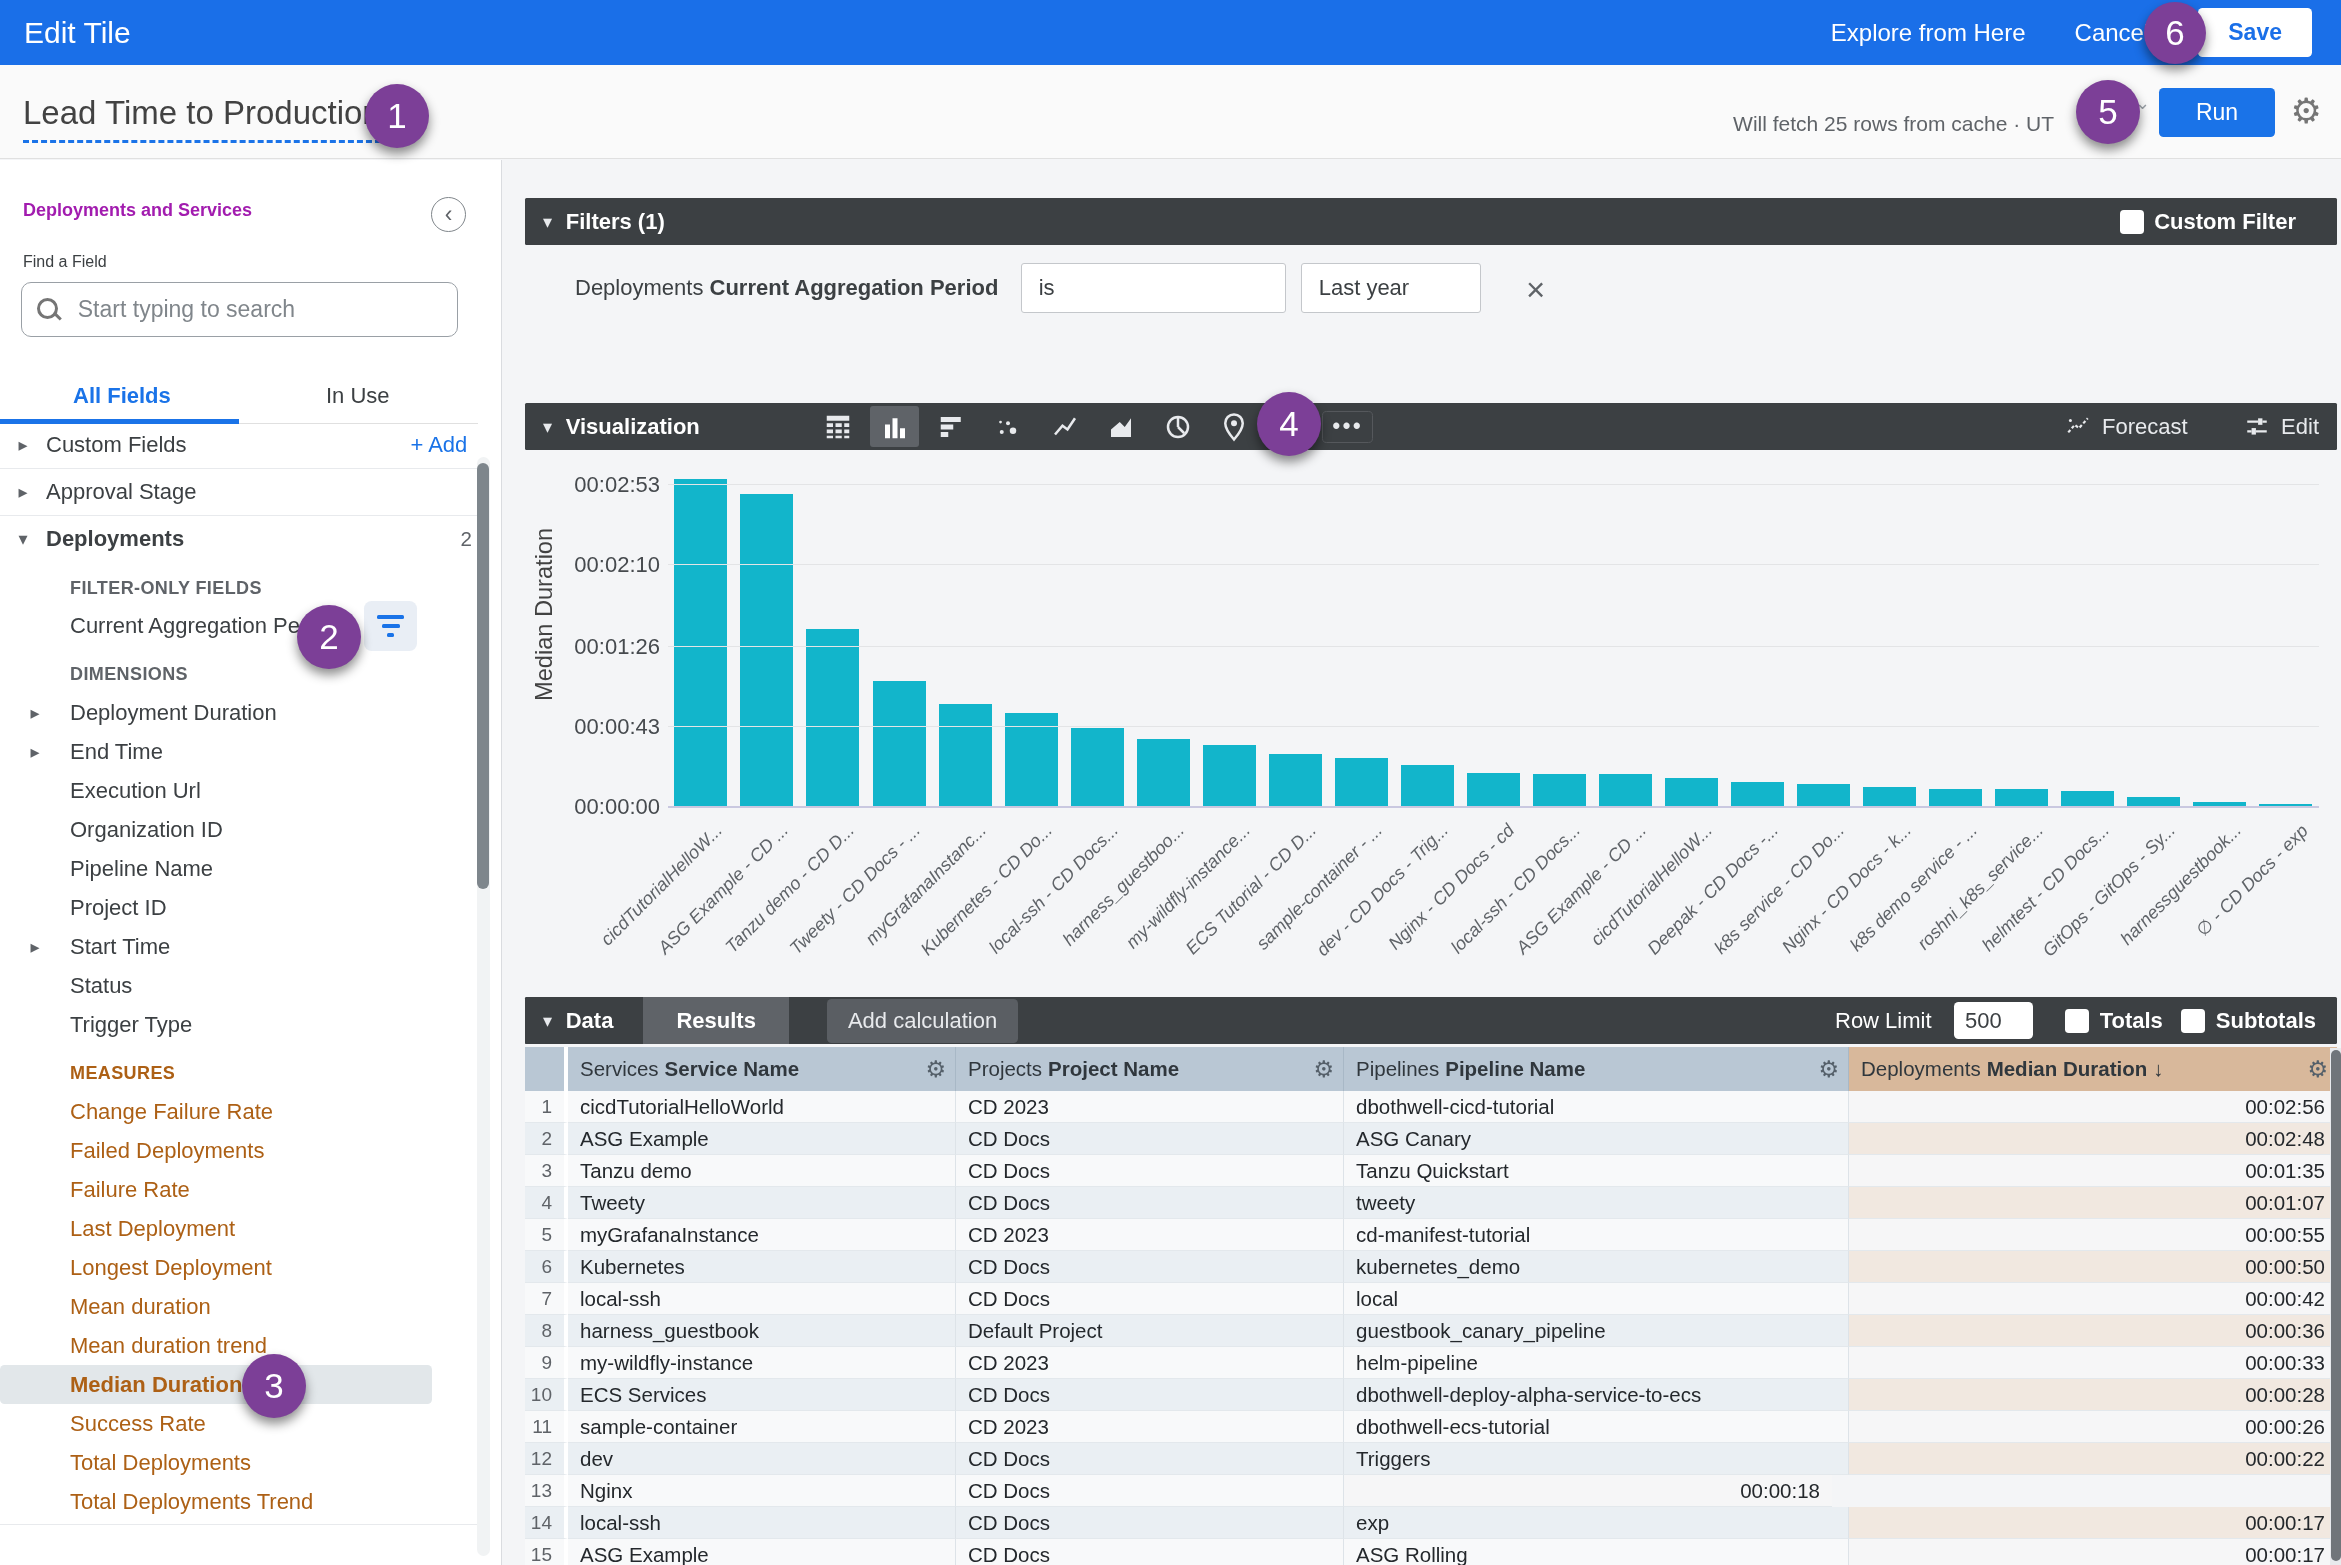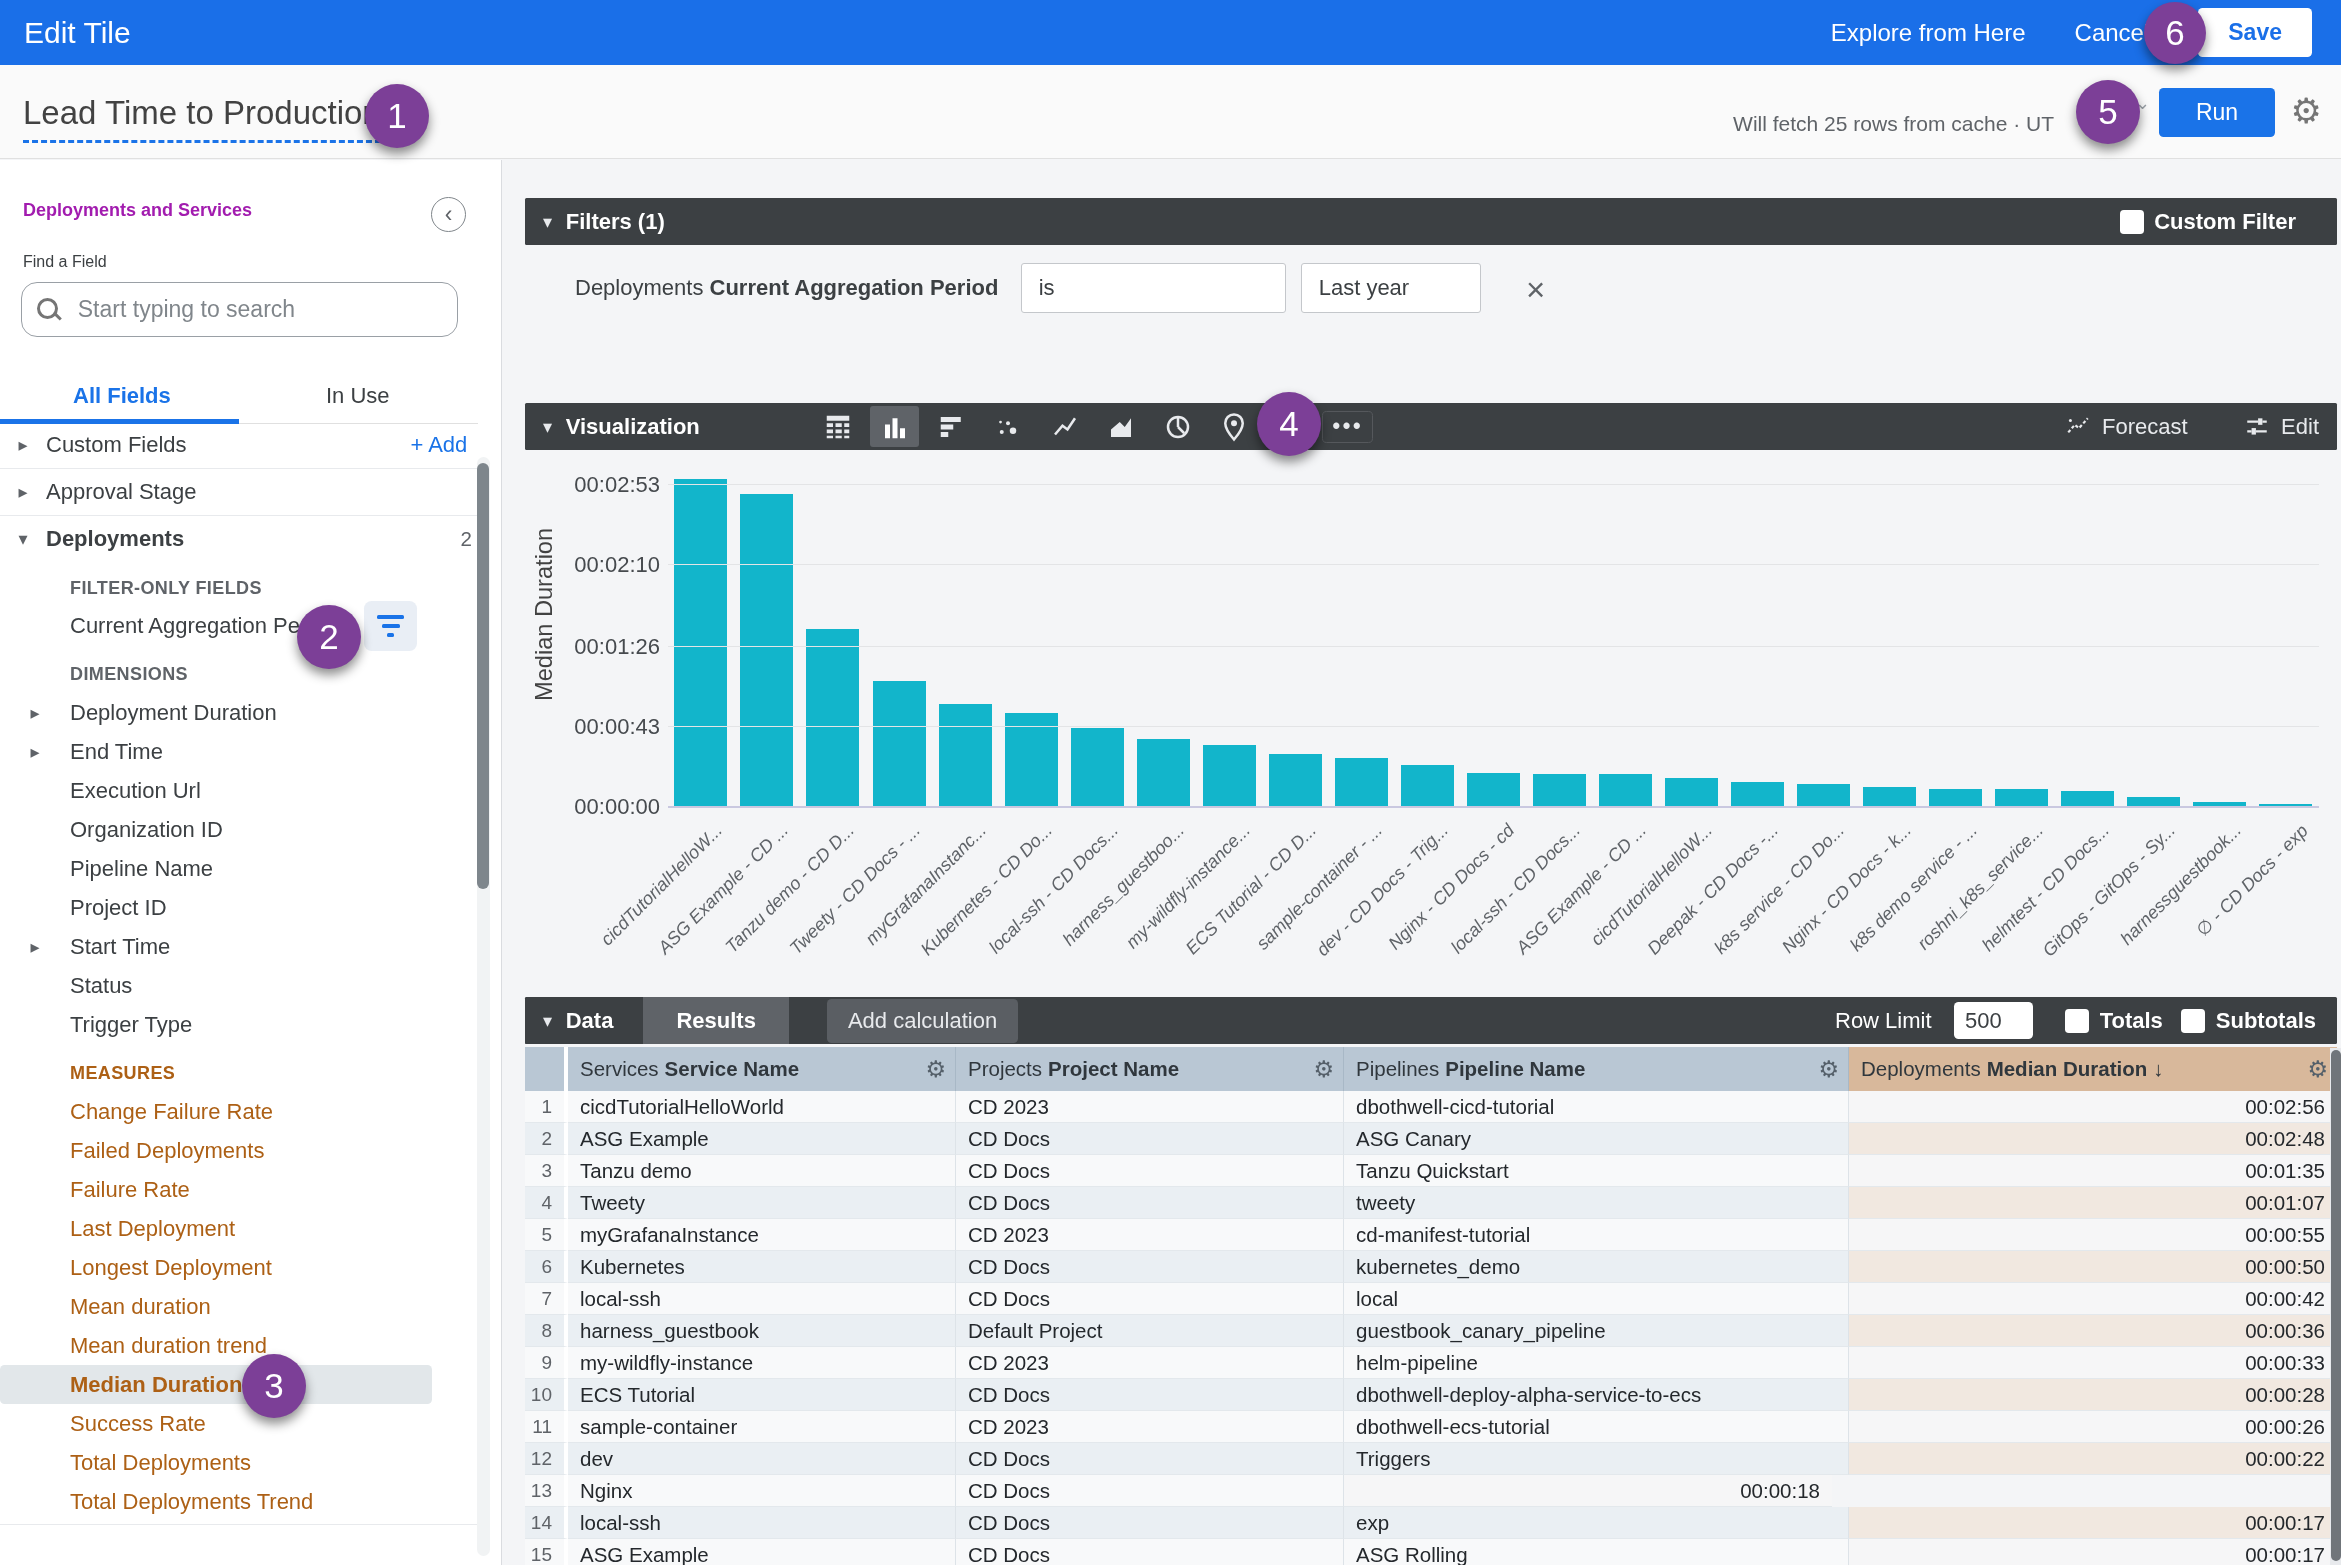--- a/index.html
+++ b/index.html
@@ -20,21 +20,21 @@
   .tz-label{position:absolute;right:228px;top:29px;font-size:19px;color:#9aa0a6;}
   .tz-caret{position:absolute;right:192px;top:27px;font-size:18px;color:#9aa0a6;}
   .run-btn{position:absolute;right:67px;top:23px;width:116px;height:49px;background:#1a73e8;color:#fff;font-size:23px;border:none;border-radius:4.6px;cursor:pointer;}
   .gear-top{position:absolute;right:20px;top:26px;font-size:35px;color:#757575;cursor:pointer;}
 
   
   .sidebar{position:absolute;left:0;top:160px;width:502px;height:1406px;background:#fff;border-right:1.5px solid #dadce0;overflow:hidden;}
   .sb-title{position:absolute;left:23px;top:40px;font-size:18px;font-weight:700;color:#a21caf;}
   .sb-collapse{position:absolute;right:35px;top:37px;width:35px;height:35px;border:1.5px solid #80868b;border-radius:50%;color:#5f6368;font-size:23px;display:flex;align-items:center;justify-content:center;cursor:pointer;}
   .sb-find{position:absolute;left:23px;top:93px;font-size:16px;color:#3c4043;}
-  .sb-search{position:absolute;left:21px;top:122px;width:437px;height:55px;border:1.5px solid #9aa0a6;border-radius:16px;background:#fff;display:flex;align-items:center;padding:0 15px;}
+  .sb-search{position:absolute;left:21px;top:122px;width:437px;height:55px;border:1.5px solid #9aa0a6;border-radius:10px;background:#fff;display:flex;align-items:center;padding:0 15px;}
   .mag{position:relative;width:23px;height:23px;margin-right:18px;}
   .mag::before{content:"";position:absolute;left:0;top:0;width:15px;height:15px;border:3px solid #757575;border-radius:50%;}
   .mag::after{content:"";position:absolute;left:16.7px;top:16.7px;width:7.6px;height:3px;background:#757575;transform:rotate(45deg);}
   .sb-search input{border:none;outline:none;font-size:23px;color:#3c4043;width:100%;background:transparent;}
   .sb-search input::placeholder{color:#80868b;}
   .sb-tabs{position:absolute;left:0;top:218px;width:478px;height:46px;border-bottom:1.5px solid #e0e0e0;}
   .sb-tab{position:absolute;top:4.6px;font-size:22px;cursor:pointer;}
   .sb-tab.all{left:73px;color:#1a73e8;font-weight:700;}
   .sb-tab.inuse{left:326px;color:#3c4043;}
   .sb-tab-underline{position:absolute;left:0;top:41px;width:239px;height:4.6px;background:#1a73e8;}
@@ -539,21 +539,21 @@
       </div>
       <div class="t-row">
         <div class="t-cell num" style="width: 43px; flex: 0 0 43px; background: rgb(248, 249, 250);">9</div>
         <div class="t-cell" style="width: 388px; flex: 0 0 388px; background: rgb(248, 249, 250);">my-wildfly-instance</div>
         <div class="t-cell" style="width: 388px; flex: 0 0 388px; background: rgb(248, 249, 250);">CD 2023</div>
         <div class="t-cell" style="width: 505px; flex: 0 0 505px; background: rgb(248, 249, 250);">helm-pipeline</div>
         <div class="t-cell dur" style="width: 488px; flex: 0 0 488px; background: rgb(246, 246, 247);">00:00:33</div>
       </div>
       <div class="t-row">
         <div class="t-cell num" style="width: 43px; flex: 0 0 43px; background: rgb(234, 239, 243);">10</div>
-        <div class="t-cell" style="width: 388px; flex: 0 0 388px; background: rgb(234, 239, 243);">ECS Tutorial</div>
+        <div class="t-cell" style="width: 388px; flex: 0 0 388px; background: rgb(234, 239, 243);">ECS Services</div>
         <div class="t-cell" style="width: 388px; flex: 0 0 388px; background: rgb(234, 239, 243);">CD Docs</div>
         <div class="t-cell" style="width: 505px; flex: 0 0 505px; background: rgb(234, 239, 243);">dbothwell-deploy-alpha-service-to-ecs</div>
         <div class="t-cell dur" style="width: 488px; flex: 0 0 488px; background: rgb(241, 232, 224);">00:00:28</div>
       </div>
       <div class="t-row">
         <div class="t-cell num" style="width: 43px; flex: 0 0 43px; background: rgb(248, 249, 250);">11</div>
         <div class="t-cell" style="width: 388px; flex: 0 0 388px; background: rgb(248, 249, 250);">sample-container</div>
         <div class="t-cell" style="width: 388px; flex: 0 0 388px; background: rgb(248, 249, 250);">CD 2023</div>
         <div class="t-cell" style="width: 505px; flex: 0 0 505px; background: rgb(248, 249, 250);">dbothwell-ecs-tutorial</div>
         <div class="t-cell dur" style="width: 488px; flex: 0 0 488px; background: rgb(246, 246, 247);">00:00:26</div>

